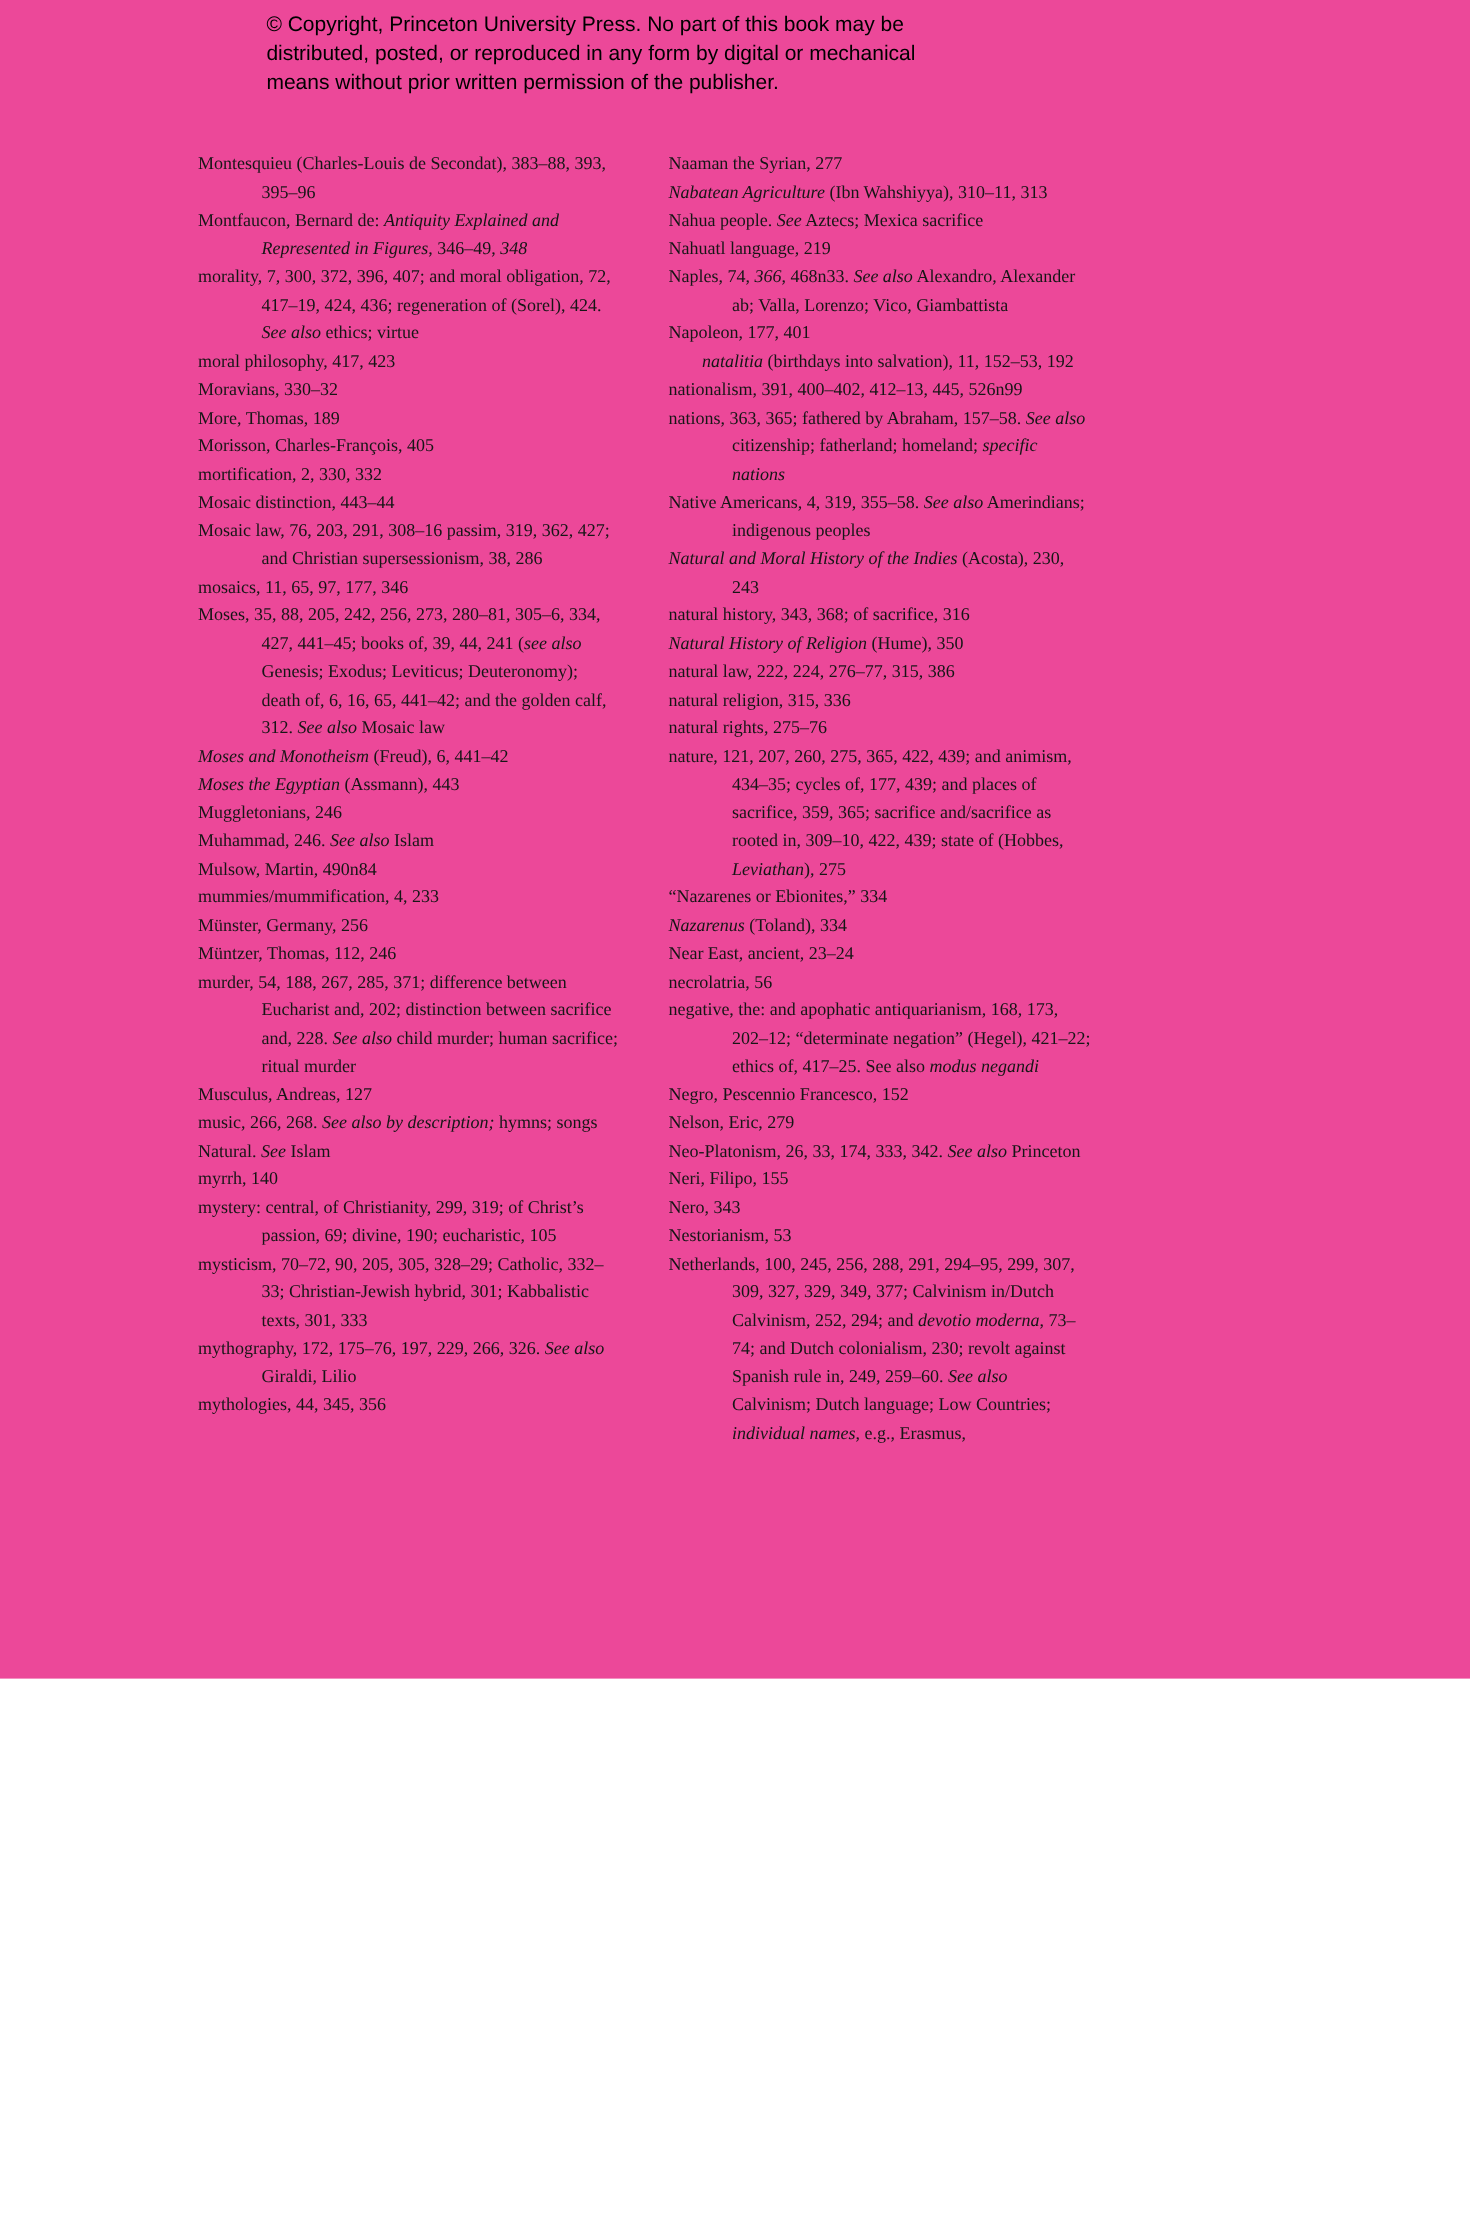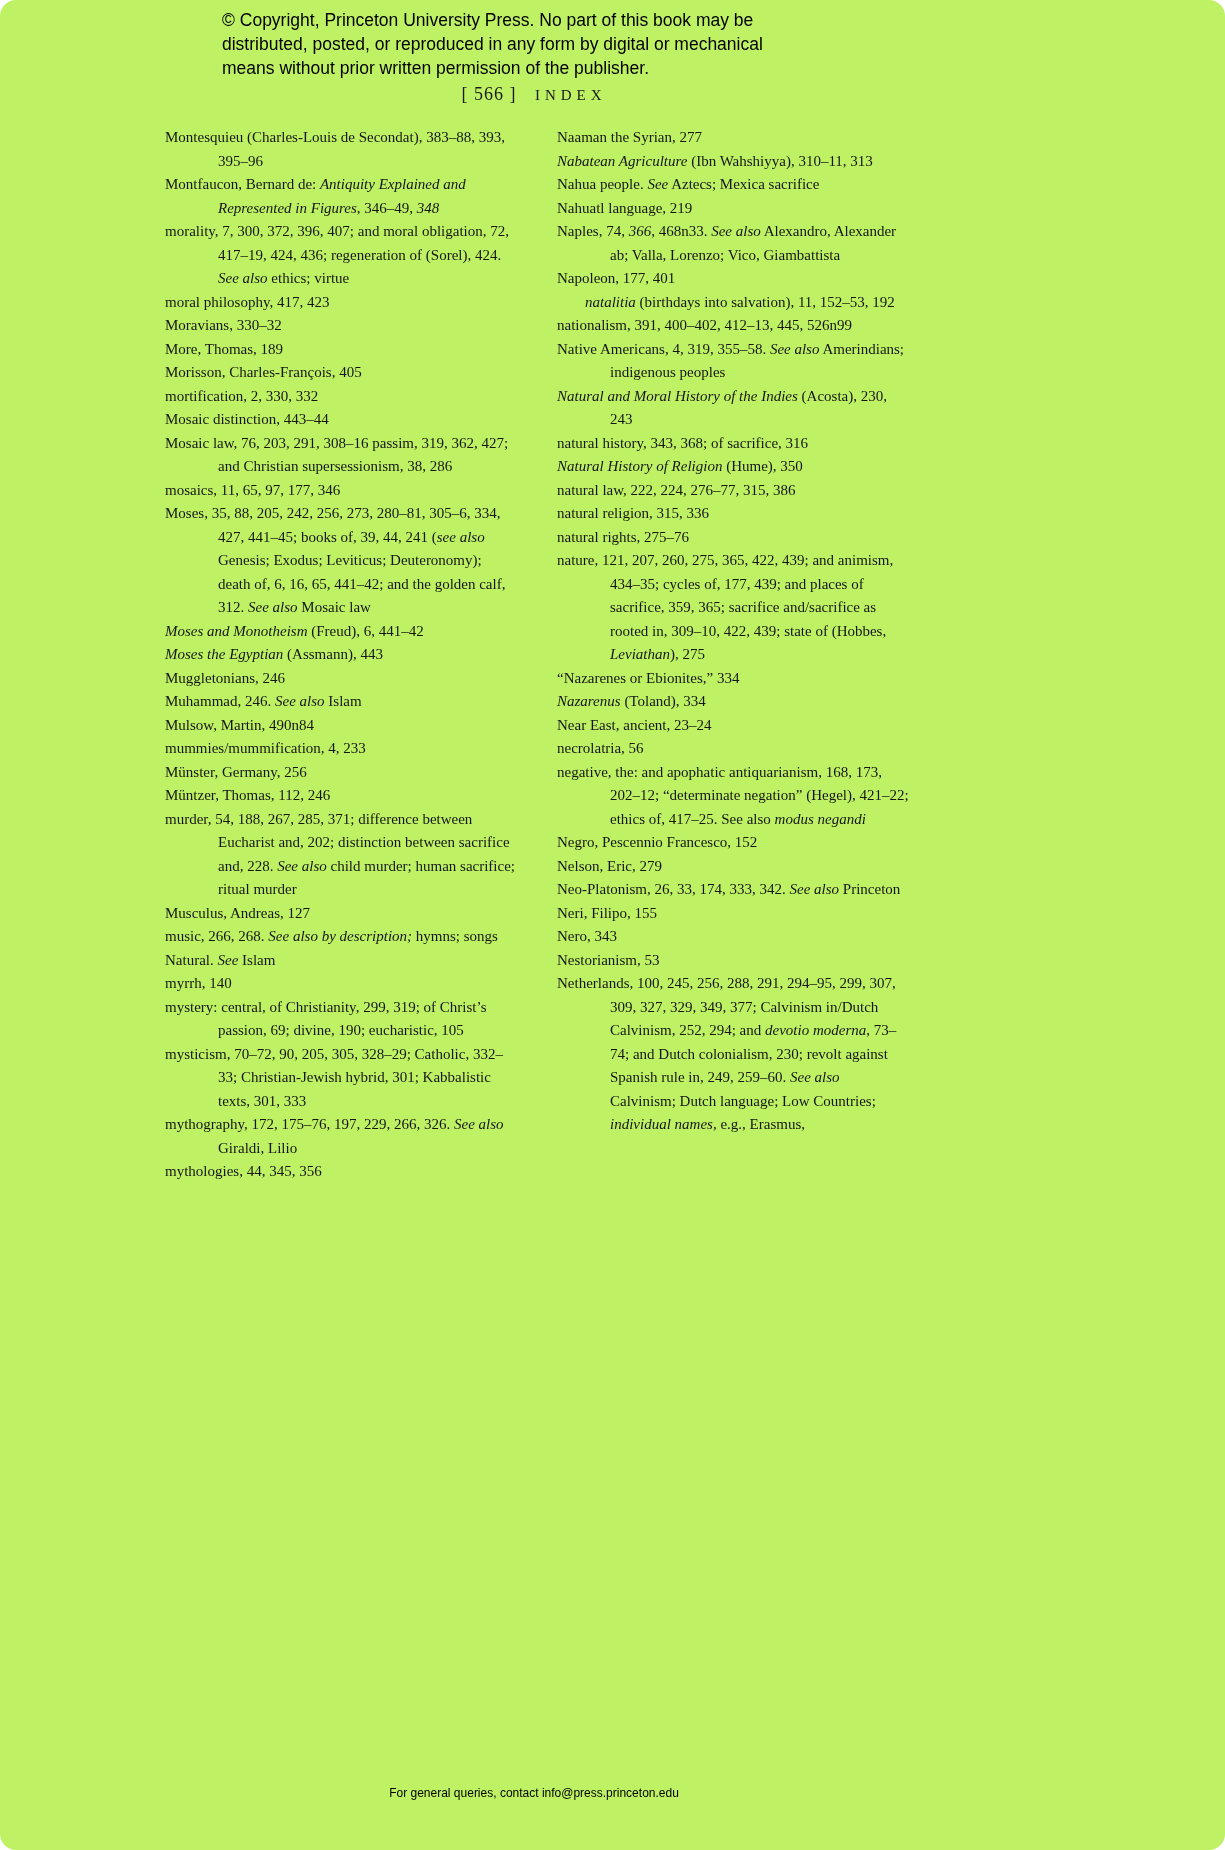--- a/index.html
+++ b/index.html
@@ -1,25 +1,24 @@
 <!DOCTYPE html>
 <html><head>
 <meta charset="utf-8">
 <style>
   * { margin: 0; padding: 0; box-sizing: border-box; }
   html, body { background: #ffffff; }
   .page {
     position: relative;
     width: 1225px;
-    height: 1850px;
-    background: #bef264;
+    height: 1399px;
+    background: #ec4899;
     color: #151515;
     font-family: "Liberation Serif", serif;
     overflow: hidden;
-    border-radius: 16px;
   }
   .copyright {
     position: absolute;
     left: 222px;
     top: 8px;
     font-family: "Liberation Sans", sans-serif;
     font-size: 17.5px;
     line-height: 24px;
     color: #000000;
   }
@@ -77,24 +76,20 @@
 <body>
 
 <div class="page">
 
   <div class="copyright">
       <div>© Copyright, Princeton University Press. No part of this book may be</div>
       <div>distributed, posted, or reproduced in any form by digital or mechanical</div>
       <div>means without prior written permission of the publisher.</div>
     </div>
 
-  <div class="page-header">
-    <span class="page-number">[ 566 ]</span>
-    <span class="index-title">INDEX</span>
-  </div>
 
   <div class="columns">
     <div class="col">
         <div class="entry"><span>Montesquieu (Charles-Louis de Secondat), 383–88, 393, 395–96</span></div>
         <div class="entry"><span>Montfaucon, Bernard de: </span><span class="it">Antiquity Explained and Represented in Figures</span><span>, 346–49, </span><span class="it">348</span></div>
         <div class="entry"><span>morality, 7, 300, 372, 396, 407; and moral obligation, 72, 417–19, 424, 436; regeneration of (Sorel), 424. </span><span class="it">See also</span><span> ethics; virtue</span></div>
         <div class="entry"><span>moral philosophy, 417, 423</span></div>
         <div class="entry"><span>Moravians, 330–32</span></div>
         <div class="entry"><span>More, Thomas, 189</span></div>
         <div class="entry"><span>Morisson, Charles-François, 405</span></div>
@@ -123,20 +118,21 @@
       </div>
     <div class="col">
         <div class="entry"><span>Naaman the Syrian, 277</span></div>
         <div class="entry"><span class="it">Nabatean Agriculture</span><span> (Ibn Wahshiyya), 310–11, 313</span></div>
         <div class="entry"><span>Nahua people. </span><span class="it">See</span><span> Aztecs; Mexica sacrifice</span></div>
         <div class="entry"><span>Nahuatl language, 219</span></div>
         <div class="entry"><span>Naples, 74, </span><span class="it">366</span><span>, 468n33. </span><span class="it">See also</span><span> Alexandro, Alexander ab; Valla, Lorenzo; Vico, Giambattista</span></div>
         <div class="entry"><span>Napoleon, 177, 401</span></div>
         <div class="entry sub"><span class="it">natalitia</span><span> (birthdays into salvation), 11, 152–53, 192</span></div>
         <div class="entry"><span>nationalism, 391, 400–402, 412–13, 445, 526n99</span></div>
+        <div class="entry"><span>nations, 363, 365; fathered by Abraham, 157–58. </span><span class="it">See also</span><span> citizenship; fatherland; homeland; </span><span class="it">specific nations</span></div>
         <div class="entry"><span>Native Americans, 4, 319, 355–58. </span><span class="it">See also</span><span> Amerindians; indigenous peoples</span></div>
         <div class="entry"><span class="it">Natural and Moral History of the Indies</span><span> (Acosta), 230, 243</span></div>
         <div class="entry"><span>natural history, 343, 368; of sacrifice, 316</span></div>
         <div class="entry"><span class="it">Natural History of Religion</span><span> (Hume), 350</span></div>
         <div class="entry"><span>natural law, 222, 224, 276–77, 315, 386</span></div>
         <div class="entry"><span>natural religion, 315, 336</span></div>
         <div class="entry"><span>natural rights, 275–76</span></div>
         <div class="entry"><span>nature, 121, 207, 260, 275, 365, 422, 439; and animism, 434–35; cycles of, 177, 439; and places of sacrifice, 359, 365; sacrifice and/sacrifice as rooted in, 309–10, 422, 439; state of (Hobbes, </span><span class="it">Leviathan</span><span>), 275</span></div>
         <div class="entry"><span>“Nazarenes or Ebionites,” 334</span></div>
         <div class="entry"><span class="it">Nazarenus</span><span> (Toland), 334</span></div>

